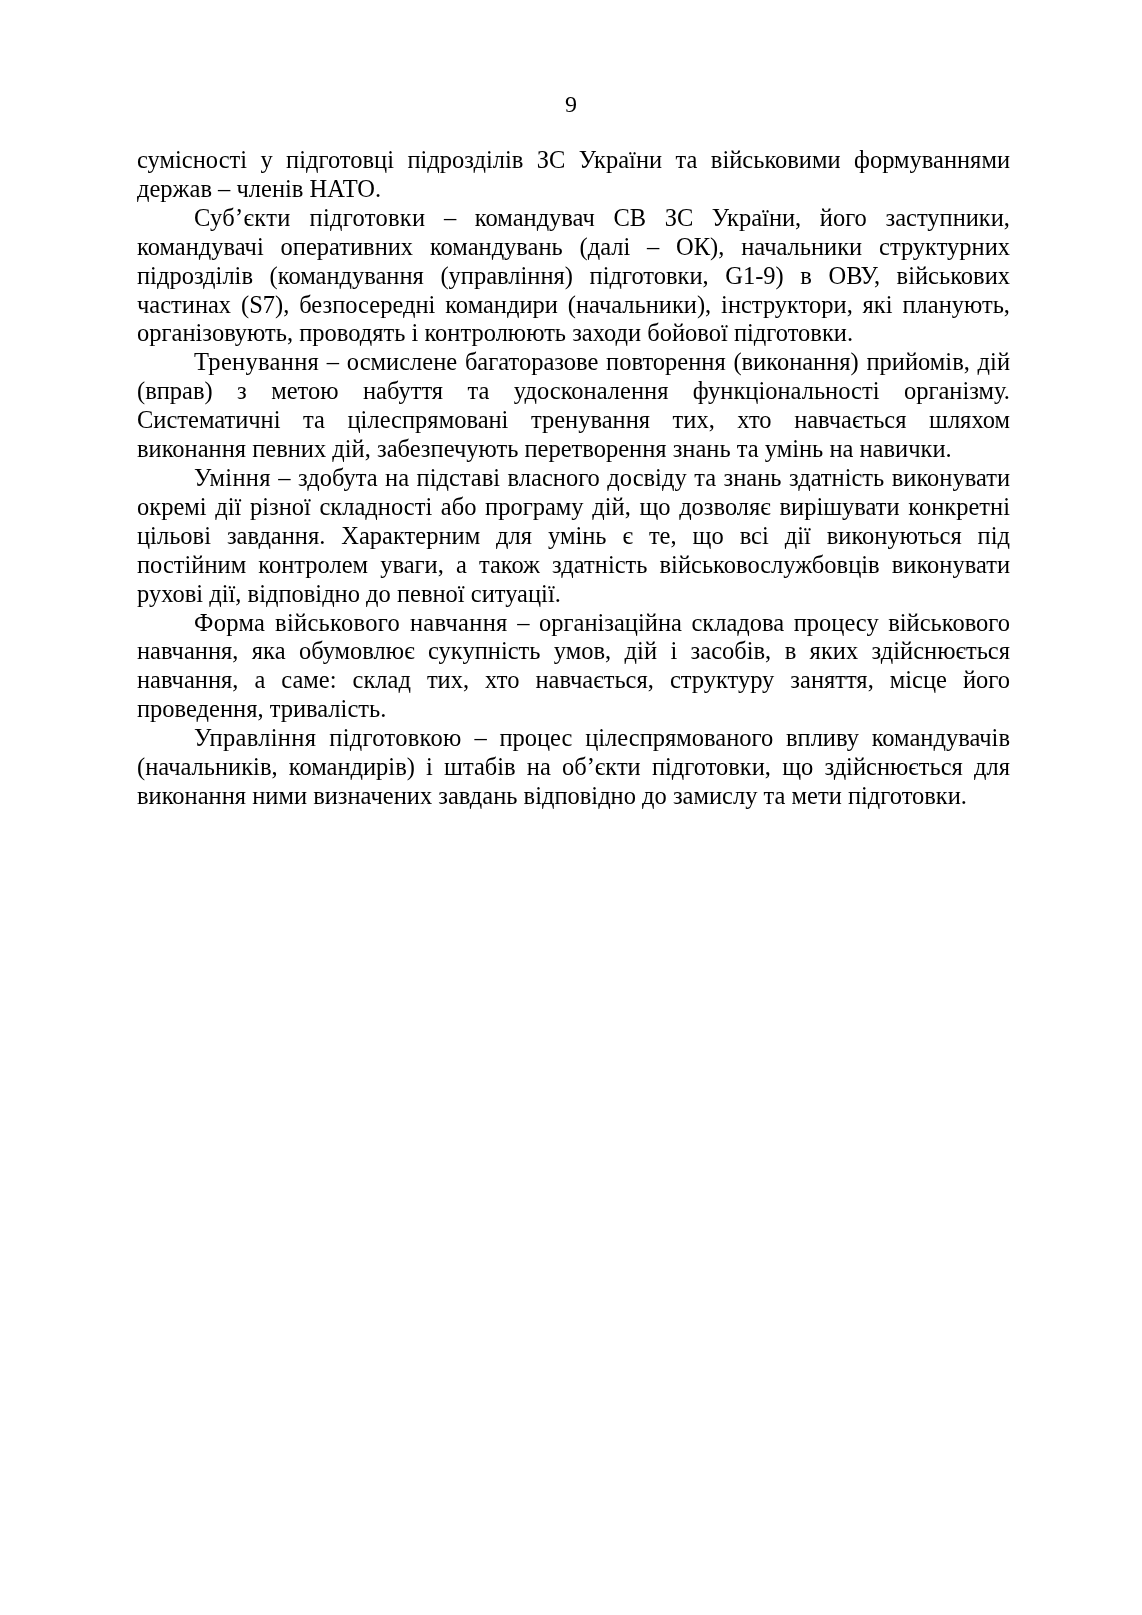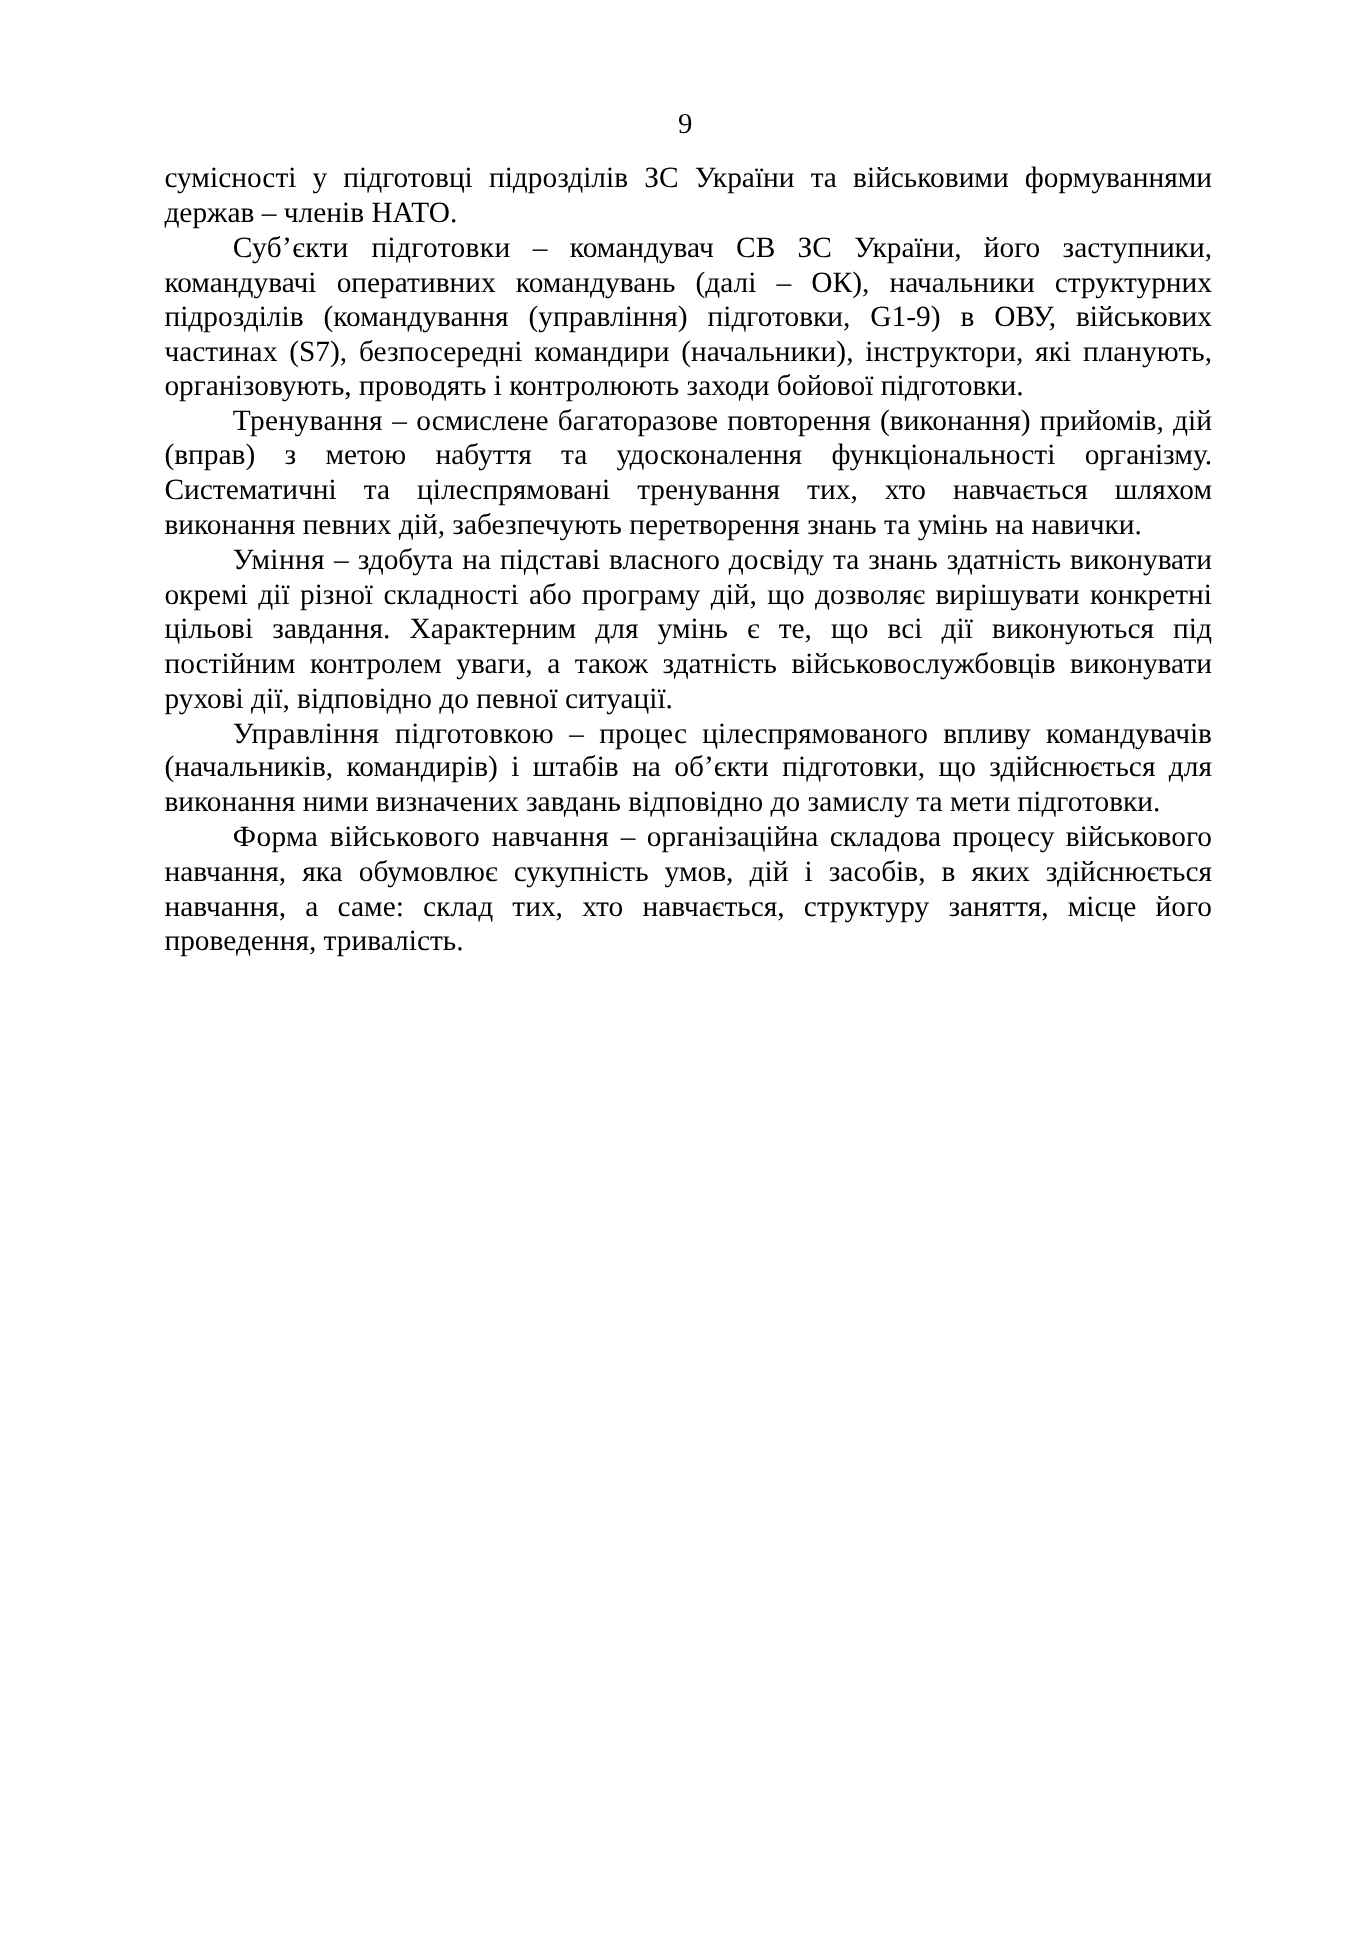--- a/index.html
+++ b/index.html
@@ -21,21 +21,21 @@
     position: absolute;
     top: 90px;
     left: 0;
     width: 100%;
     text-align: center;
     font-size: 24px;
     line-height: 28px;
   }
   .content {
     position: absolute;
-    top: 135px;
+    top: 146px;
     left: 137px;
     width: 873px;
     font-size: 24.5px;
     line-height: 28.9px;
     text-align: justify;
     text-justify: inter-word;
   }
   .content p {
     margin: 0;
     padding: 0;
@@ -55,18 +55,18 @@
   <div class="page-number">9</div>
   <div class="content">
   <p><span>сумісності у підготовці підрозділів ЗС України та військовими формуваннями держав – членів НАТО.</span></p>
 
   <p class="indented"><span class="term">Суб’єкти підготовки</span><span> – командувач СВ ЗС України, його заступники, командувачі оперативних командувань (далі – ОК), начальники структурних підрозділів (командування (управління) підготовки, G1-9) в ОВУ, військових частинах (S7), безпосередні командири (начальники), інструктори, які планують, організовують, проводять і контролюють заходи бойової підготовки.</span></p>
 
   <p class="indented"><span class="term">Тренування</span><span> – осмислене багаторазове повторення (виконання) прийомів, дій (вправ) з метою набуття та удосконалення функціональності організму. Систематичні та цілеспрямовані тренування тих, хто навчається шляхом виконання певних дій, забезпечують перетворення знань та умінь на навички.</span></p>
 
   <p class="indented"><span class="term">Уміння</span><span> – здобута на підставі власного досвіду та знань здатність виконувати окремі дії різної складності або програму дій, що дозволяє вирішувати конкретні цільові завдання. Характерним для умінь є те, що всі дії виконуються під постійним контролем уваги, а також здатність військовослужбовців виконувати рухові дії, відповідно до певної ситуації.</span></p>
 
+  <p class="indented"><span class="term">Форма військового навчання</span><span> – організаційна складова процесу військового навчання, яка обумовлює сукупність умов, дій і засобів, в яких здійснюється навчання, а саме: склад тих, хто навчається, структуру заняття, місце його проведення, тривалість.</span></p>
+
   <p class="indented"><span class="term">Управління підготовкою</span><span> – процес цілеспрямованого впливу командувачів (начальників, командирів) і штабів на об’єкти підготовки, що здійснюється для виконання ними визначених завдань відповідно до замислу та мети підготовки.</span></p>
-
-  <p class="indented"><span class="term">Форма військового навчання</span><span> – організаційна складова процесу військового навчання, яка обумовлює сукупність умов, дій і засобів, в яких здійснюється навчання, а саме: склад тих, хто навчається, структуру заняття, місце його проведення, тривалість.</span></p>
 
 </div>
 </div>
 
 </body></html>

